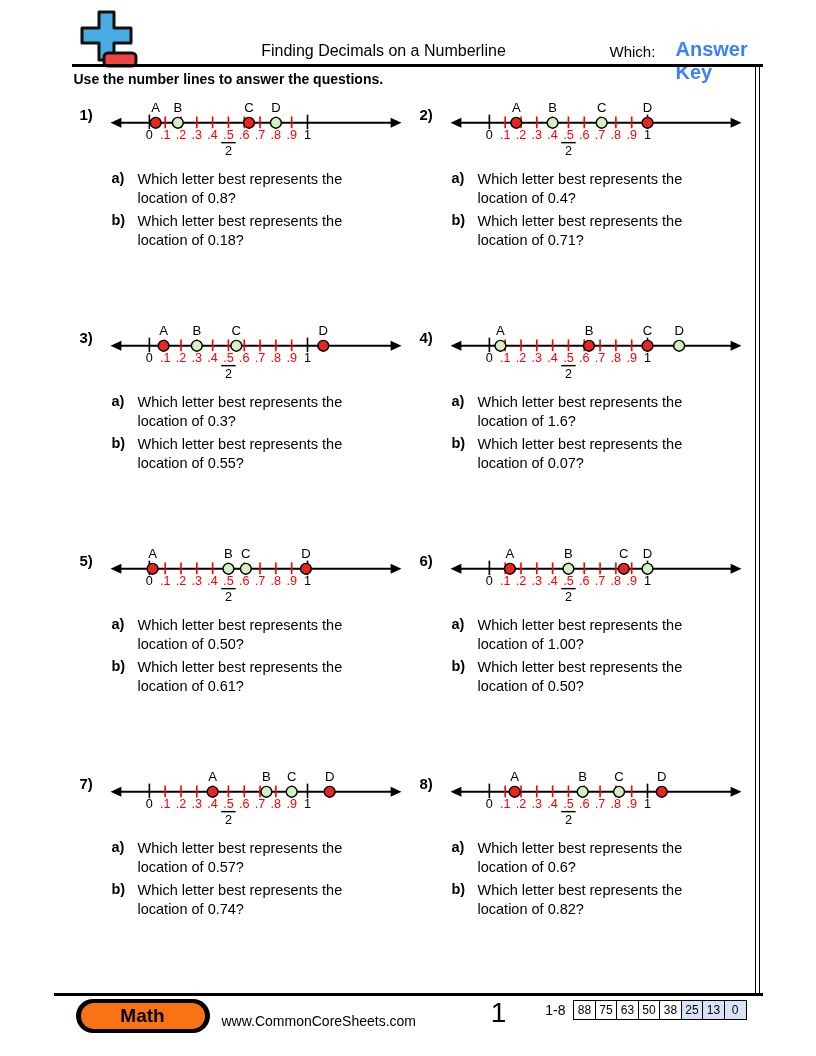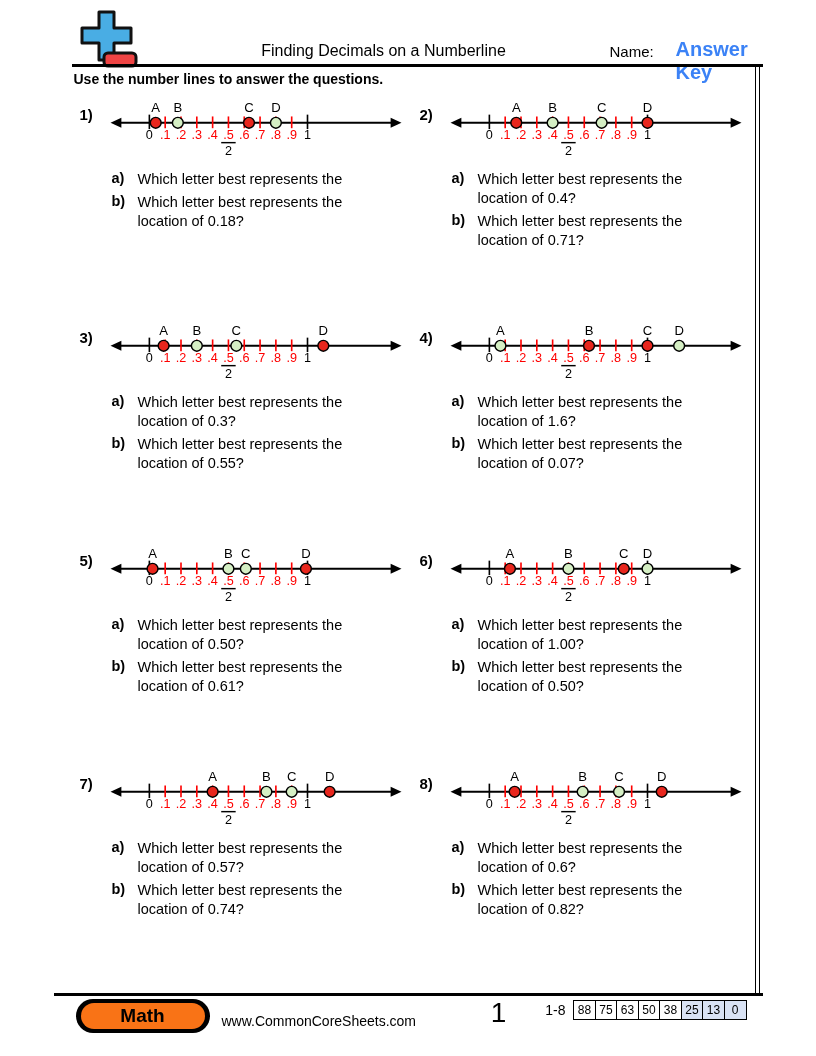--- a/index.html
+++ b/index.html
@@ -62,21 +62,21 @@
 
 <div class="page">
 
   <div class="logo">
     <svg viewBox="0 0 66 62" width="66" height="62">
       <path d="M25 4 h15 v16 h17 v15 h-17 v17 h-15 v-17 h-17 v-15 h17 z" fill="#49ade4" stroke="#111" stroke-width="3" stroke-linejoin="round"></path>
       <rect x="30" y="45" width="32" height="13" rx="4" fill="#ef4444" stroke="#111" stroke-width="3"></rect>
     </svg>
   </div>
   <div class="title">Finding Decimals on a Numberline</div>
-  <div class="name-label">Name:</div>
+  <div class="name-label">Which:</div>
   <div class="answer-key" id="answer-key" style="color: #3b82f6;">Answer Key</div>
   <div class="header-rule"></div>
   <div class="instructions">Use the number lines to answer the questions.</div>
 
   <div class="main">
     <div class="grid" id="problems">
   <div class="prob">
     <div class="prob-head">
       <div class="prob-num">1)</div>
       <svg class="numberline" viewBox="0 0 332 64">
@@ -115,20 +115,21 @@
               <text x="158.25" y="12" font-size="14.5" text-anchor="middle" fill="#000">C</text>
               <circle cx="188" cy="24" r="6" fill="#d5efc4" stroke="#000" stroke-width="1.6"></circle>
               <text x="188" y="12" font-size="14.5" text-anchor="middle" fill="#000">D</text>
             </svg>
     </div>
     <div class="prob-qs">
       <div class="q">
         <div class="q-label">a)</div>
         <div class="q-text">
           <div class="q-line1">Which letter best represents the</div>
+          <div class="q-line2">location of 0.8?</div>
         </div>
       </div>
       <div class="q">
         <div class="q-label">b)</div>
         <div class="q-text">
           <div class="q-line1">Which letter best represents the</div>
           <div class="q-line2">location of 0.18?</div>
         </div>
       </div>
     </div>

